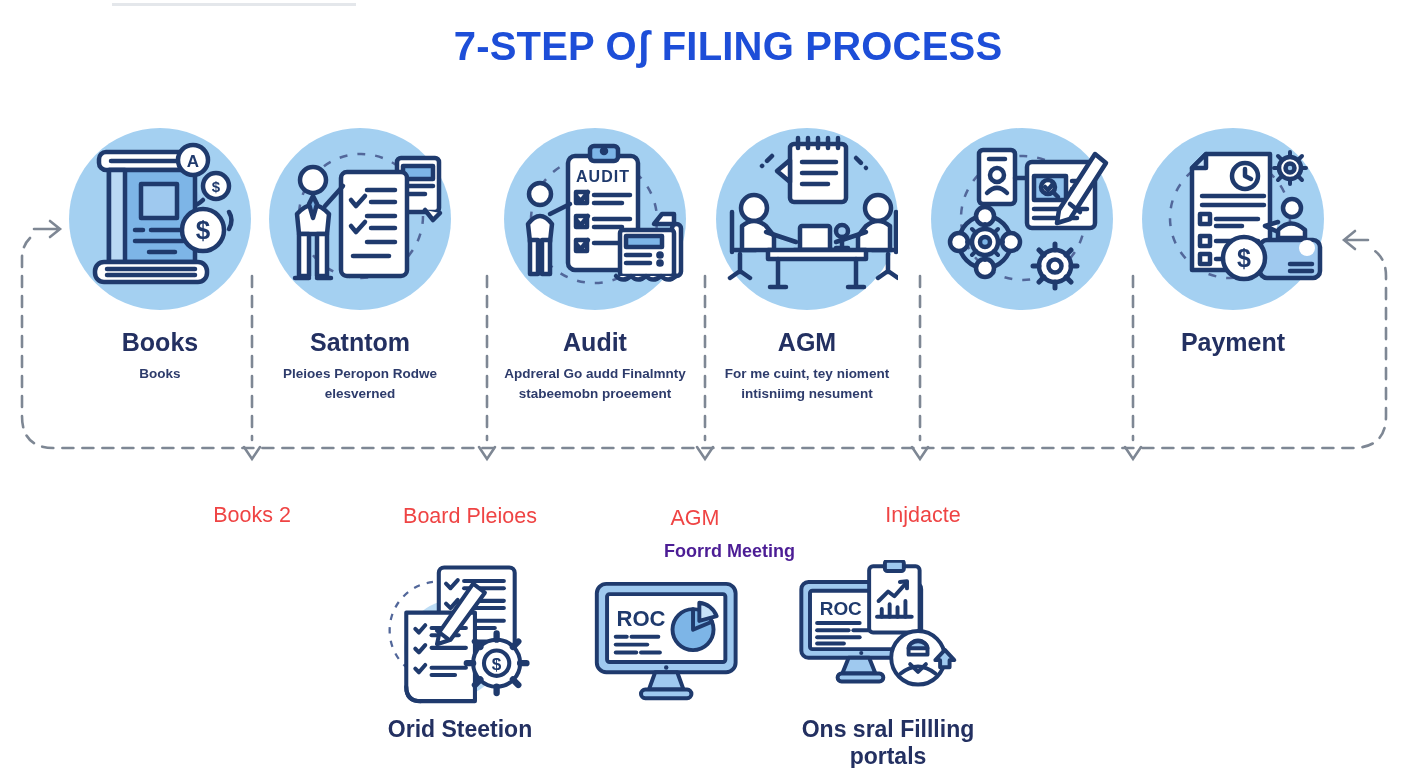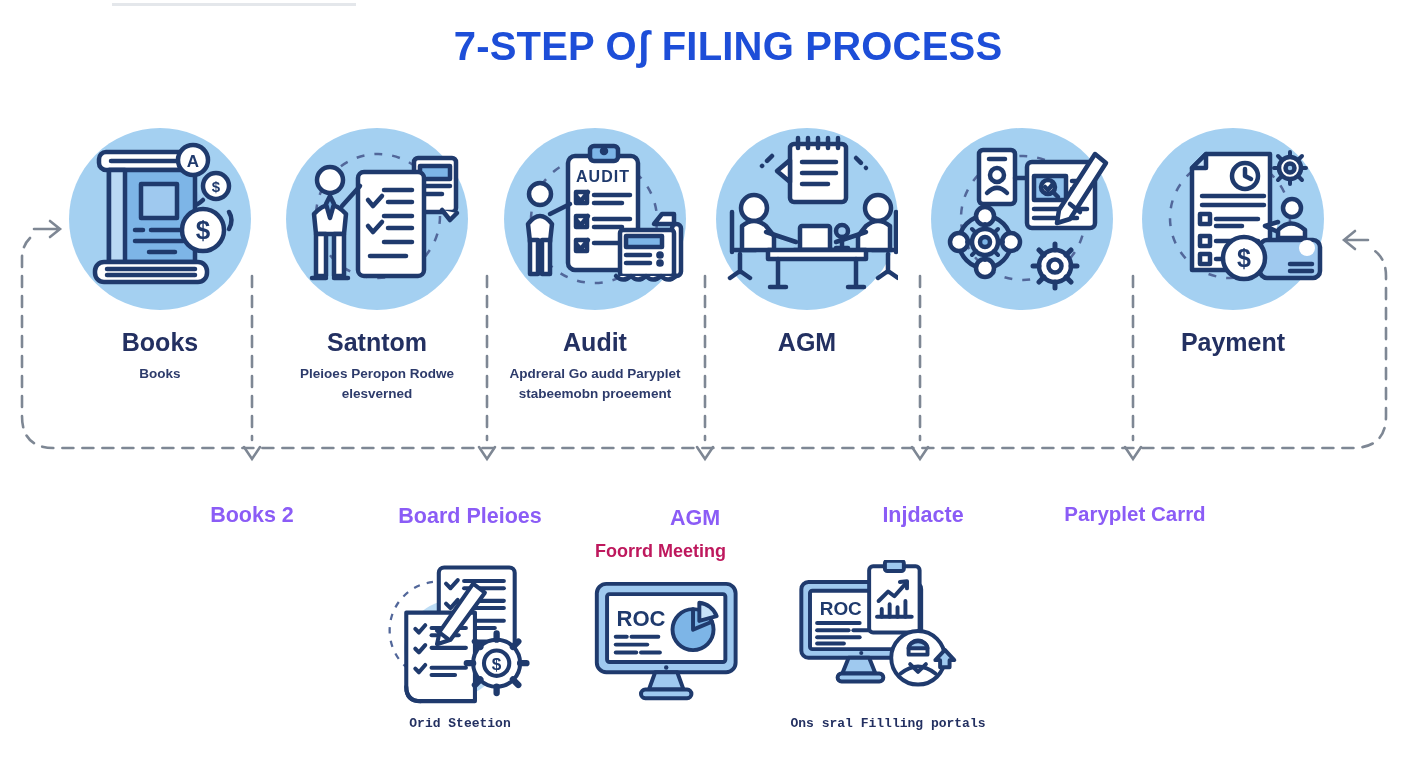--- a/index.html
+++ b/index.html
@@ -7,24 +7,24 @@
           font-family:"Liberation Sans","DejaVu Sans",sans-serif;color:#27336a;}
   .artifact{position:absolute;left:112px;top:3px;width:244px;height:3px;background:#e4e7eb;}
   .title{position:absolute;left:0;top:24px;width:100%;text-align:center;
          font-size:40px;font-weight:800;letter-spacing:0.2px;color:#1d4ed8;padding-left:24px;}
   .flow-svg{position:absolute;left:0;top:0;pointer-events:none;}
   .step{position:absolute;width:220px;text-align:center;}
   .bubble{width:182px;height:182px;border-radius:50%;background:#a4d0f1;margin:0 auto;position:relative;}
   .bubble svg{position:absolute;left:0;top:0;}
   .step-label{margin-top:18px;font-size:25px;font-weight:800;color:#233061;}
   .step-desc{margin:7px auto 0;width:205px;font-size:13.5px;font-weight:700;line-height:1.5;color:#2d3b6b;}
-  .flow-label{position:absolute;text-align:center;font-size:21.5px;font-weight:700;color:#8b5cf6;}
-  .flow-sub{position:absolute;text-align:left;font-size:18px;font-weight:800;color:#be185d;}
+  .flow-label{position:absolute;text-align:center;font-size:21.5px;font-weight:400;color:#ef4444;}
+  .flow-sub{position:absolute;text-align:right;font-size:18px;font-weight:800;color:#4c1d95;}
   .bottom-icon{position:absolute;}
-  .caption{position:absolute;text-align:center;font-size:13px;font-weight:800;color:#233061;font-family:Liberation Mono, monospace;}
+  .caption{position:absolute;text-align:center;font-size:23px;font-weight:800;color:#233061;}
   text{font-family:"Liberation Sans","DejaVu Sans",sans-serif;}
 </style>
 </head>
 <body>
 
 <div class="canvas">
 
   <div class="artifact"></div>
 
   <div class="title">7-STEP Oʃ FILING PROCESS</div>
@@ -75,21 +75,21 @@
         </g>
         <text x="124" y="39" text-anchor="middle" font-size="17" font-weight="bold" fill="#1f3a6d">A</text>
         <text x="147" y="64" text-anchor="middle" font-size="15" font-weight="bold" fill="#1f3a6d">$</text>
         <text x="134" y="111" text-anchor="middle" font-size="26" font-weight="bold" fill="#1f3a6d">$</text>
       </svg>
     </div>
     <div class="step-label">Books</div>
     <div class="step-desc">Books</div>
   </div>
 
-  <div class="step" style="left:267px;top:128px;">
+  <div class="step" style="left:250px;top:128px;">
     <div class="bubble">
       <svg width="182" height="182" viewBox="0 0 182 182">
         <circle cx="92" cy="88" r="62" fill="none" stroke="#52679a" stroke-width="2.5" stroke-dasharray="8 10"></circle>
         <g fill="none" stroke="#1f3a6d" stroke-width="4.5" stroke-linecap="round" stroke-linejoin="round">
           <rect x="128" y="30" width="42" height="54" rx="4" fill="#fff"></rect>
           <rect x="134" y="38" width="30" height="13" fill="#7db5e7"></rect>
           <line x1="134" y1="58" x2="164" y2="58"></line>
           <line x1="134" y1="66" x2="156" y2="66"></line>
           <path d="M156 82 l8 10 7 -7" fill="#fff"></path>
           <rect x="72" y="44" width="66" height="104" rx="6" fill="#fff"></rect>
@@ -146,21 +146,21 @@
           <line x1="122" y1="127" x2="146" y2="127"></line>
           <line x1="122" y1="135" x2="146" y2="135"></line>
           <circle cx="156" cy="127" r="1.6" fill="#1f3a6d"></circle>
           <circle cx="156" cy="135" r="1.6" fill="#1f3a6d"></circle>
           <path d="M112 148 q7 7 15 0 q7 7 15 0 q7 7 15 0 q7 7 15 0" fill="#fff"></path>
         </g>
         <text x="99" y="54" text-anchor="middle" font-size="16" font-weight="bold" letter-spacing="1" fill="#1f3a6d">AUDIT</text>
       </svg>
     </div>
     <div class="step-label">Audit</div>
-    <div class="step-desc">Apdreral Go audd Paryplet stabeemobn proeement</div>
+    <div class="step-desc">Apdreral Go audd Finalmnty stabeemobn proeement</div>
   </div>
 
   <div class="step" style="left:697px;top:128px;">
     <div class="bubble">
       <svg width="182" height="182" viewBox="0 0 182 182">
         <g fill="none" stroke="#1f3a6d" stroke-width="4.5" stroke-linecap="round" stroke-linejoin="round">
           <rect x="74" y="16" width="56" height="58" rx="4" fill="#fff"></rect>
           <path d="M82 10 v10 M92 10 v10 M102 10 v10 M112 10 v10 M122 10 v10"></path>
           <path d="M74 32 l-13 11 13 11 z" fill="#fff"></path>
           <line x1="86" y1="34" x2="120" y2="34"></line>
@@ -181,20 +181,21 @@
           <rect x="84" y="98" width="30" height="24" rx="2" fill="#fff"></rect>
           <path d="M78 122 h42"></path>
           <circle cx="126" cy="103" r="6" fill="#9fc9ef"></circle>
           <path d="M126 109 v9 M120 120 h12"></path>
           <rect x="52" y="122" width="98" height="9" fill="#fff"></rect>
           <path d="M62 131 v28 M140 131 v28 M54 159 h16 M132 159 h16"></path>
         </g>
       </svg>
     </div>
     <div class="step-label">AGM</div>
+    <div class="step-desc">For me cuint, tey nioment intisniimg nesument</div>
   </div>
 
   <div class="step" style="left:912px;top:128px;">
     <div class="bubble">
       <svg width="182" height="182" viewBox="0 0 182 182">
         <circle cx="92" cy="90" r="62" fill="none" stroke="#52679a" stroke-width="2.5" stroke-dasharray="8 10"></circle>
         <g fill="none" stroke="#1f3a6d" stroke-width="4.5" stroke-linecap="round" stroke-linejoin="round">
           <rect x="48" y="22" width="36" height="54" rx="4" fill="#fff"></rect>
           <line x1="58" y1="31" x2="74" y2="31"></line>
           <circle cx="66" cy="47" r="7" fill="#fff"></circle>
@@ -261,21 +262,20 @@
       </svg>
     </div>
     <div class="step-label">Payment</div>
   </div>
 
   <div class="flow-label" style="left:167px;top:503px;width:170px;">Books 2</div>
   <div class="flow-label" style="left:385px;top:504px;width:170px;">Board Pleioes</div>
   <div class="flow-label" style="left:610px;top:506px;width:170px;">AGM</div>
   <div class="flow-sub" style="left:595px;top:541px;width:200px;">Foorrd Meeting</div>
   <div class="flow-label" style="left:838px;top:503px;width:170px;">Injdacte</div>
-  <div class="flow-label" style="left:1035px;top:502px;width:200px;font-size:20.5px;">Paryplet Carrd</div>
 
   <div class="bottom-icon" style="left:388px;top:562px;">
     <svg width="154" height="150" viewBox="0 0 170 166">
       <circle cx="72" cy="96" r="54" fill="#bcdcf5"></circle>
       <path d="M22 118 a54 54 0 0 1 28 -96" fill="none" stroke="#52679a" stroke-width="2.5" stroke-dasharray="7 8"></path>
       <g fill="none" stroke="#1f3a6d" stroke-width="4.5" stroke-linecap="round" stroke-linejoin="round">
         <rect x="56" y="6" width="84" height="110" rx="6" fill="#fff"></rect>
         <path d="M64 24 l5 5 8 -9"></path>
         <line x1="84" y1="21" x2="128" y2="21"></line>
           <line x1="84" y1="29" x2="128" y2="29"></line>

